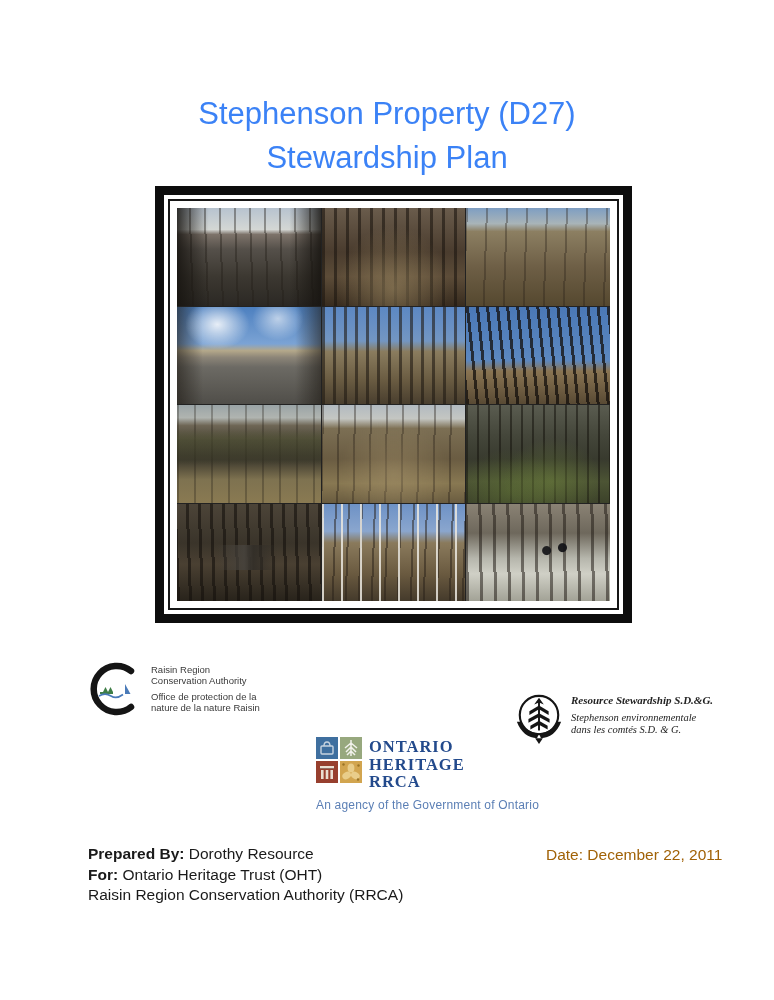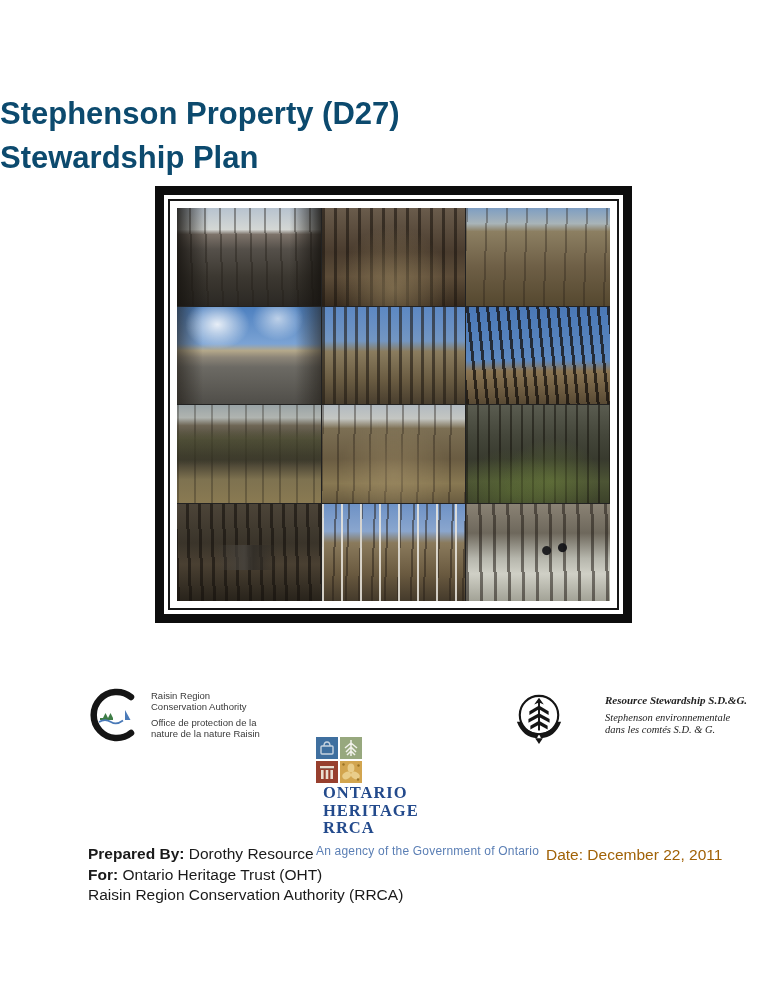--- a/index.html
+++ b/index.html
@@ -2,22 +2,22 @@
 <html><head>
 <meta charset="utf-8">
 <style>
   html,body{margin:0;padding:0;background:#e8e8e8;}
   .page{
     position:relative;width:774px;height:1000px;margin:0 auto;
     background:#ffffff;overflow:hidden;
     font-family:"Liberation Sans",sans-serif;color:#1a1a1a;
   }
   
-  .title{position:absolute;top:92px;left:0;right:0;
-    font-size:31px;line-height:44px;color:#0c4a6e;font-weight:700;}
+  .title{position:absolute;top:92px;left:0;right:0;text-align:center;
+    font-size:31px;line-height:44px;color:#3b82f6;font-weight:400;}
   
   .collage{position:absolute;left:155px;top:186px;width:477px;height:437px;
     background:#0d0d0d;padding:9px;box-sizing:border-box;}
   .collage-mat{background:#ffffff;padding:4px;width:100%;height:100%;box-sizing:border-box;}
   .collage-inner{border:2px solid #161616;background:#ffffff;padding:7px;width:100%;height:100%;box-sizing:border-box;}
   .photo-grid{display:grid;grid-template-columns:repeat(3,1fr);grid-template-rows:repeat(4,1fr);
     gap:1px;background:#222;width:100%;height:100%;}
   .photo{width:100%;height:100%;}
   .p1{background:
     linear-gradient(90deg,rgba(22,19,15,.85),transparent 22%,transparent 78%,rgba(22,19,15,.85)),
@@ -61,33 +61,33 @@
   .p11{background:
     repeating-linear-gradient(90deg,rgba(235,232,224,.85) 0 2px,transparent 2px 19px),
     repeating-linear-gradient(92deg,rgba(40,32,24,.5) 0 2px,transparent 2px 13px),
     linear-gradient(180deg,#6e92c6 0%,#8aa6ce 28%,#8a7a5c 40%,#6a5a40 72%,#443a2b 100%);}
   .p12{background:
     radial-gradient(circle at 56% 48%,rgba(25,25,28,.95) 0 4px,transparent 5px),
     radial-gradient(circle at 67% 45%,rgba(20,20,24,.95) 0 4px,transparent 5px),
     repeating-linear-gradient(89deg,rgba(36,30,24,.55) 0 3px,transparent 3px 14px),
     linear-gradient(180deg,#8a8274 0%,#6e685c 30%,#b6b6ac 56%,#d0d0c6 72%,#a2a296 100%);}
   
-  .rrca{position:absolute;left:87px;top:687px;display:flex;}
+  .rrca{position:absolute;left:87px;top:661px;display:flex;}
   .rrca-text{margin-left:8px;font-size:9.5px;line-height:10.5px;color:#3a3a3a;padding-top:4px;}
   .rrca-text .grp2{margin-top:6px;}
   .oht{position:absolute;left:316px;top:737px;}
-  .oht-top{display:flex;flex-direction:column;}
+  .oht-top{display:flex;}
   .oht-squares{display:grid;grid-template-columns:22px 22px;grid-template-rows:22px 22px;gap:2px;}
   .sq{width:22px;height:22px;display:flex;align-items:center;justify-content:center;}
   .sq-blue{background:#3f6f9f;}.sq-green{background:#97a87e;}
   .sq-red{background:#973f2e;}.sq-gold{background:#d2a54f;}
   .oht-word{margin-left:7px;font-family:"Liberation Serif",serif;font-weight:bold;
     font-size:16.5px;line-height:17.5px;letter-spacing:1px;color:#234a8c;padding-top:1px;}
   .oht-tagline{margin-top:7px;font-size:12px;color:#5b7fb5;letter-spacing:.2px;}
-  .rsc{position:absolute;left:514px;top:690px;display:flex;gap:34px;}
+  .rsc{position:absolute;left:514px;top:690px;display:flex;}
   .rsc-text{margin-left:7px;font-family:"Liberation Serif",serif;font-style:italic;color:#222;padding-top:4px;}
   .rsc-l1{font-weight:bold;font-size:11px;line-height:12px;}
   .rsc-l2{font-size:10.5px;line-height:11.5px;margin-top:6px;}
   .rsc-l3{font-size:10.5px;line-height:11.5px;}
   
   .footer-left{position:absolute;left:88px;top:844px;font-size:15.5px;line-height:20.5px;color:#1a1a1a;}
   .date-line{position:absolute;left:546px;top:846px;font-size:15.5px;color:#a16207;}
 </style>
 </head>
 <body>

